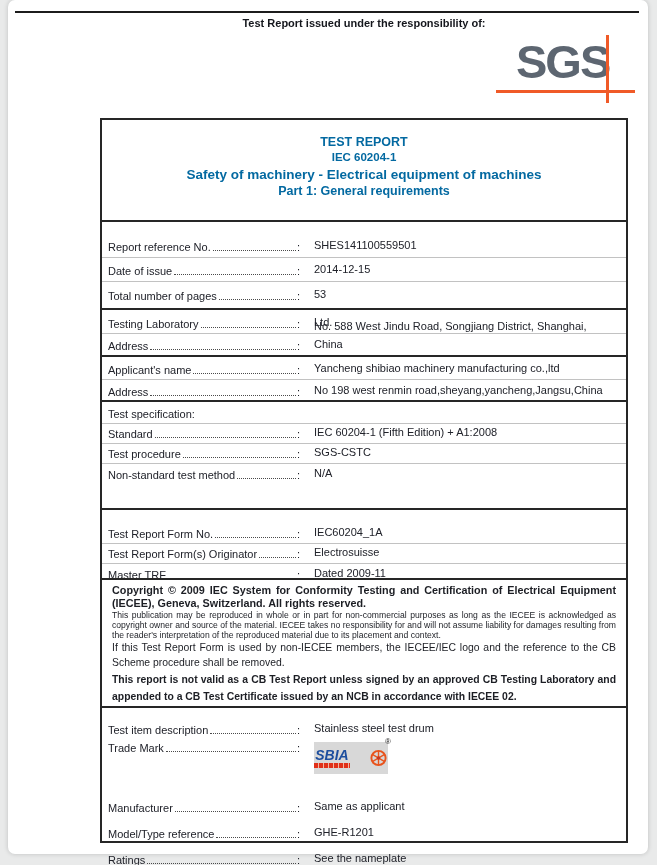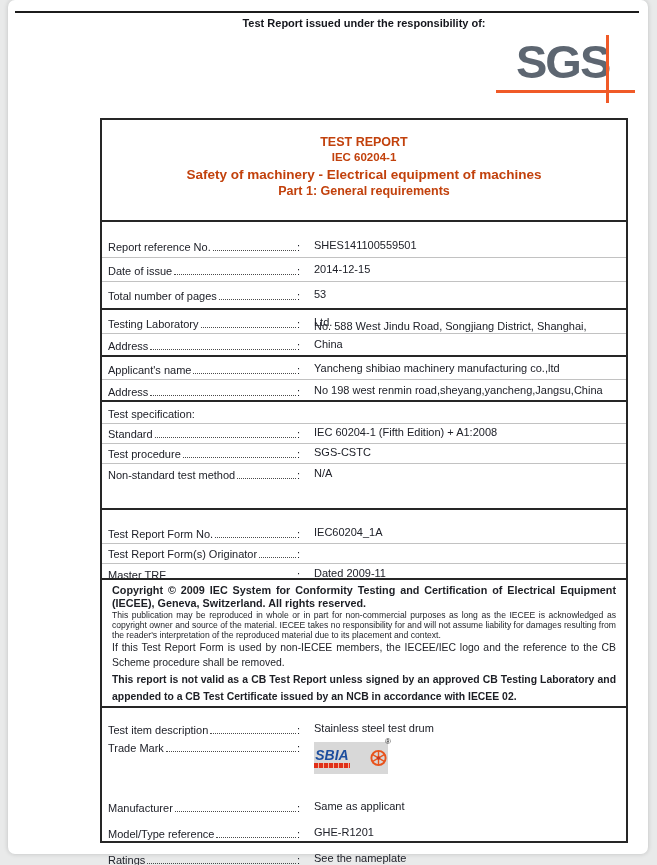--- a/index.html
+++ b/index.html
@@ -17,21 +17,21 @@
 
   .sgs-text  { position: absolute; left: 508px; top: 38px; font-size: 47px; font-weight: bold;
                color: #5d6671; letter-spacing: -2px; line-height: 1; }
   .sgs-vline { position: absolute; left: 598px; top: 35px; width: 3px; height: 68px; background: #f05a28; }
   .sgs-hline { position: absolute; left: 488px; top: 90px; width: 139px; height: 3px; background: #f05a28; }
 
   
   .rtable { position: absolute; left: 92px; top: 118px; width: 528px; height: 725px;
             border: 2px solid #262626; background: #fff; }
 
-  .title-sec { height: 100px; padding-top: 15px; text-align: center; color: #c2410c; }
+  .title-sec { height: 100px; padding-top: 15px; text-align: center; color: #0369a1; }
   .t1 { font-size: 12.5px; font-weight: bold; margin-bottom: 2px; }
   .t2 { font-size: 11.5px; font-weight: bold; margin-bottom: 4px; }
   .t3 { font-size: 13.5px; font-weight: bold; margin-bottom: 2px; }
   .t4 { font-size: 12.5px; font-weight: bold; }
 
   .tsection { border-top: 2px solid #262626; overflow: hidden; }
   .sec-0 { height: 88px; padding-top: 12px; }
   .sec-1 { height: 47px; padding-top: 3px; }
   .sec-2 { height: 45px; padding-top: 2px; }
   .sec-3 { height: 108px; padding-top: 2px; }
@@ -198,20 +198,21 @@
               <span class="colon b">:</span>
             </div>
             <div class="vcell"><span class="val">IEC60204_1A</span></div>
           </div>
           <div class="trow">
             <div class="lcell">
               <span class="lab">Test Report Form(s) Originator</span>
               <span class="leader"></span>
               <span class="colon">:</span>
             </div>
+            <div class="vcell"><span class="val">Electrosuisse</span></div>
           </div>
           <div class="trow">
             <div class="lcell">
               <span class="lab">Master TRF</span>
               <span class="leader"></span>
               <span class="colon">:</span>
             </div>
             <div class="vcell"><span class="val">Dated 2009-11</span></div>
           </div>
         </div>

